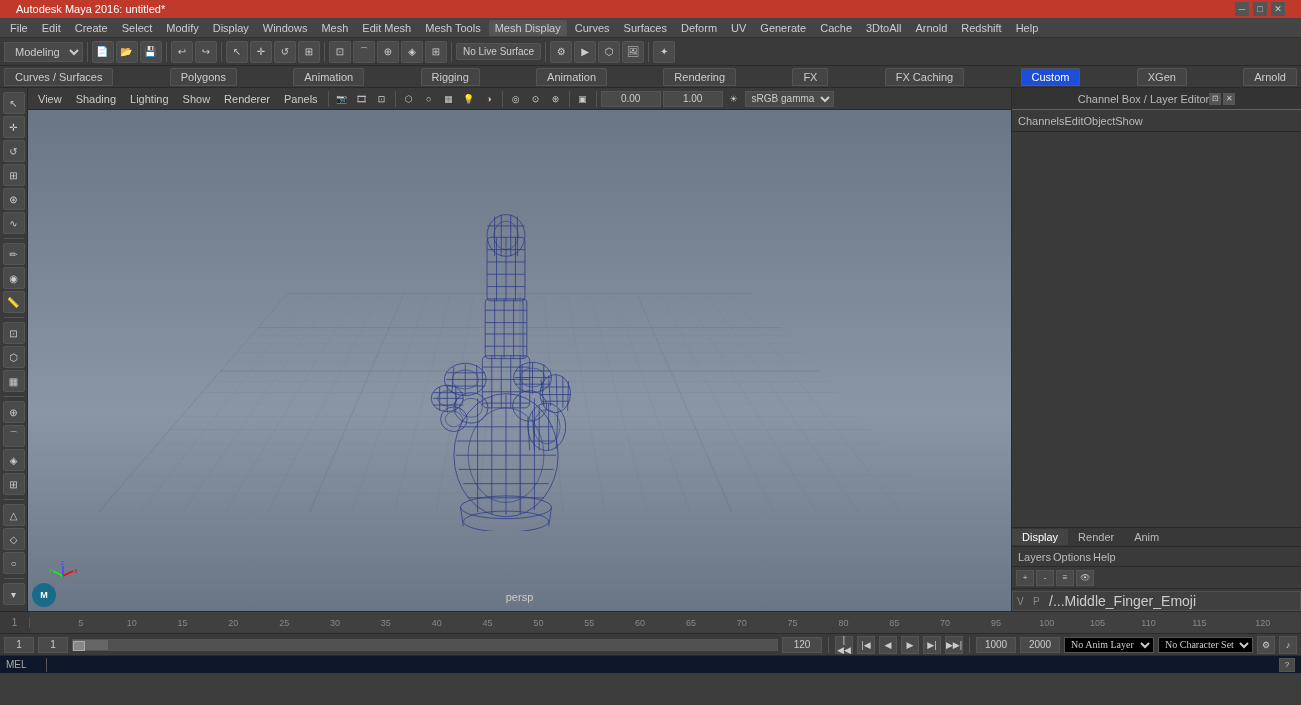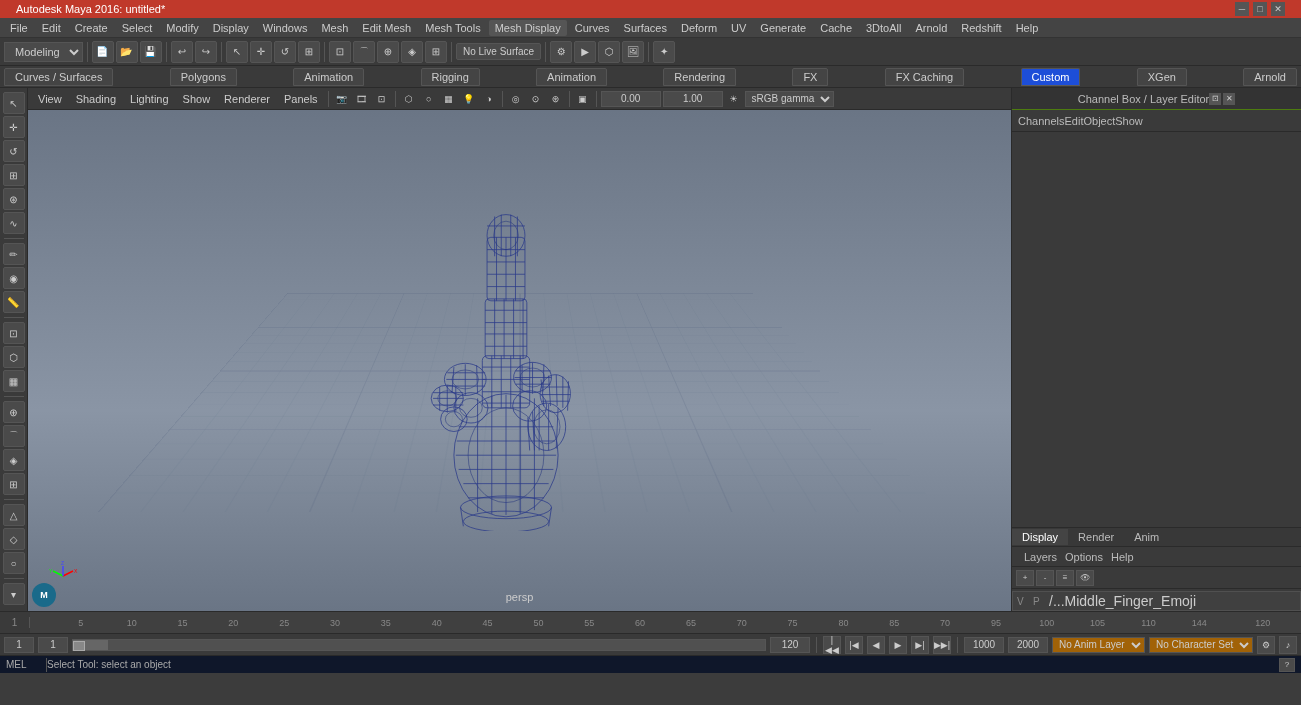--- a/index.html
+++ b/index.html
@@ -319,22 +319,22 @@
       cursor: pointer;
       font-size: 11px;
       color: #bbb;
     }
     .brp-tab.active { color: #fff; background: #444; }
 
     #bottom-rp-menu {
       height: 20px;
       display: flex;
       align-items: center;
-      padding: 0 12px;
-      gap: 8px;
+      padding: 0 6px;
+      gap: 2px;
       border-bottom: 1px solid #2a2a2a;
       font-size: 11px;
       color: #bbb;
     }
     .brp-menu-item { cursor: pointer; }
 
     
     #timeline-area {
       height: 22px;
       background: #3a3a3a;
@@ -402,25 +402,26 @@
     .bc-end-field {
       width: 40px; height: 16px;
       background: #4a4a4a;
       border: 1px solid #555;
       color: #ccc;
       font-size: 10px;
       text-align: center;
     }
     .bc-dropdown {
       height: 16px;
-      background: #a16207;
+      background: #000000;
       border: 1px solid #555;
       color: #ccc;
       font-size: 10px;
       padding: 0 2px;
+      font-family: Liberation Serif, serif;
     }
 
     
     #status-bar {
       height: 18px;
       background: #0f172a;
       display: flex;
       align-items: center;
       padding: 0 6px;
       border-top: 1px solid #2a2a2a;
@@ -844,21 +845,21 @@
     <span class="tick-label" style="left:52%">65</span>
     <span class="tick-label" style="left:56%">70</span>
     <span class="tick-label" style="left:60%">75</span>
     <span class="tick-label" style="left:64%">80</span>
     <span class="tick-label" style="left:68%">85</span>
     <span class="tick-label" style="left:72%">70</span>
     <span class="tick-label" style="left:76%">95</span>
     <span class="tick-label" style="left:80%">100</span>
     <span class="tick-label" style="left:84%">105</span>
     <span class="tick-label" style="left:88%">110</span>
-    <span class="tick-label" style="left:92%">144</span>
+    <span class="tick-label" style="left:92%">115</span>
     <span class="tick-label" style="left:97%">120</span>
   </div>
 </div>
 
 <div id="bottom-controls">
   <input class="bc-field" type="text" value="1" style="">
   <input class="bc-field" type="text" value="1" style="">
   <div class="bc-progress">
     <div class="bc-progress-fill"></div>
     <div style="position:absolute;left:0;top:1px;width:12px;height:10px;background:#888;border:1px solid #aaa;"></div>
@@ -880,16 +881,15 @@
   <select class="bc-dropdown">
     <option>No Character Set</option>
   </select>
   <button class="bc-btn">⚙</button>
   <button class="bc-btn">♪</button>
 </div>
 
 <div id="status-bar">
   <span style="width:40px;color:#aaa;font-size:10px;">MEL</span>
   <div style="width:1px;height:14px;background:#555;"></div>
-  <span id="status-text">Select Tool: select an object</span>
   <div style="flex:1;"></div>
   <button class="help-line-btn" style="width:16px;height:14px;background:#4a4a4a;border:1px solid #555;color:#ccc;font-size:8px;cursor:pointer;">?</button>
 </div>
 
 </body></html>

